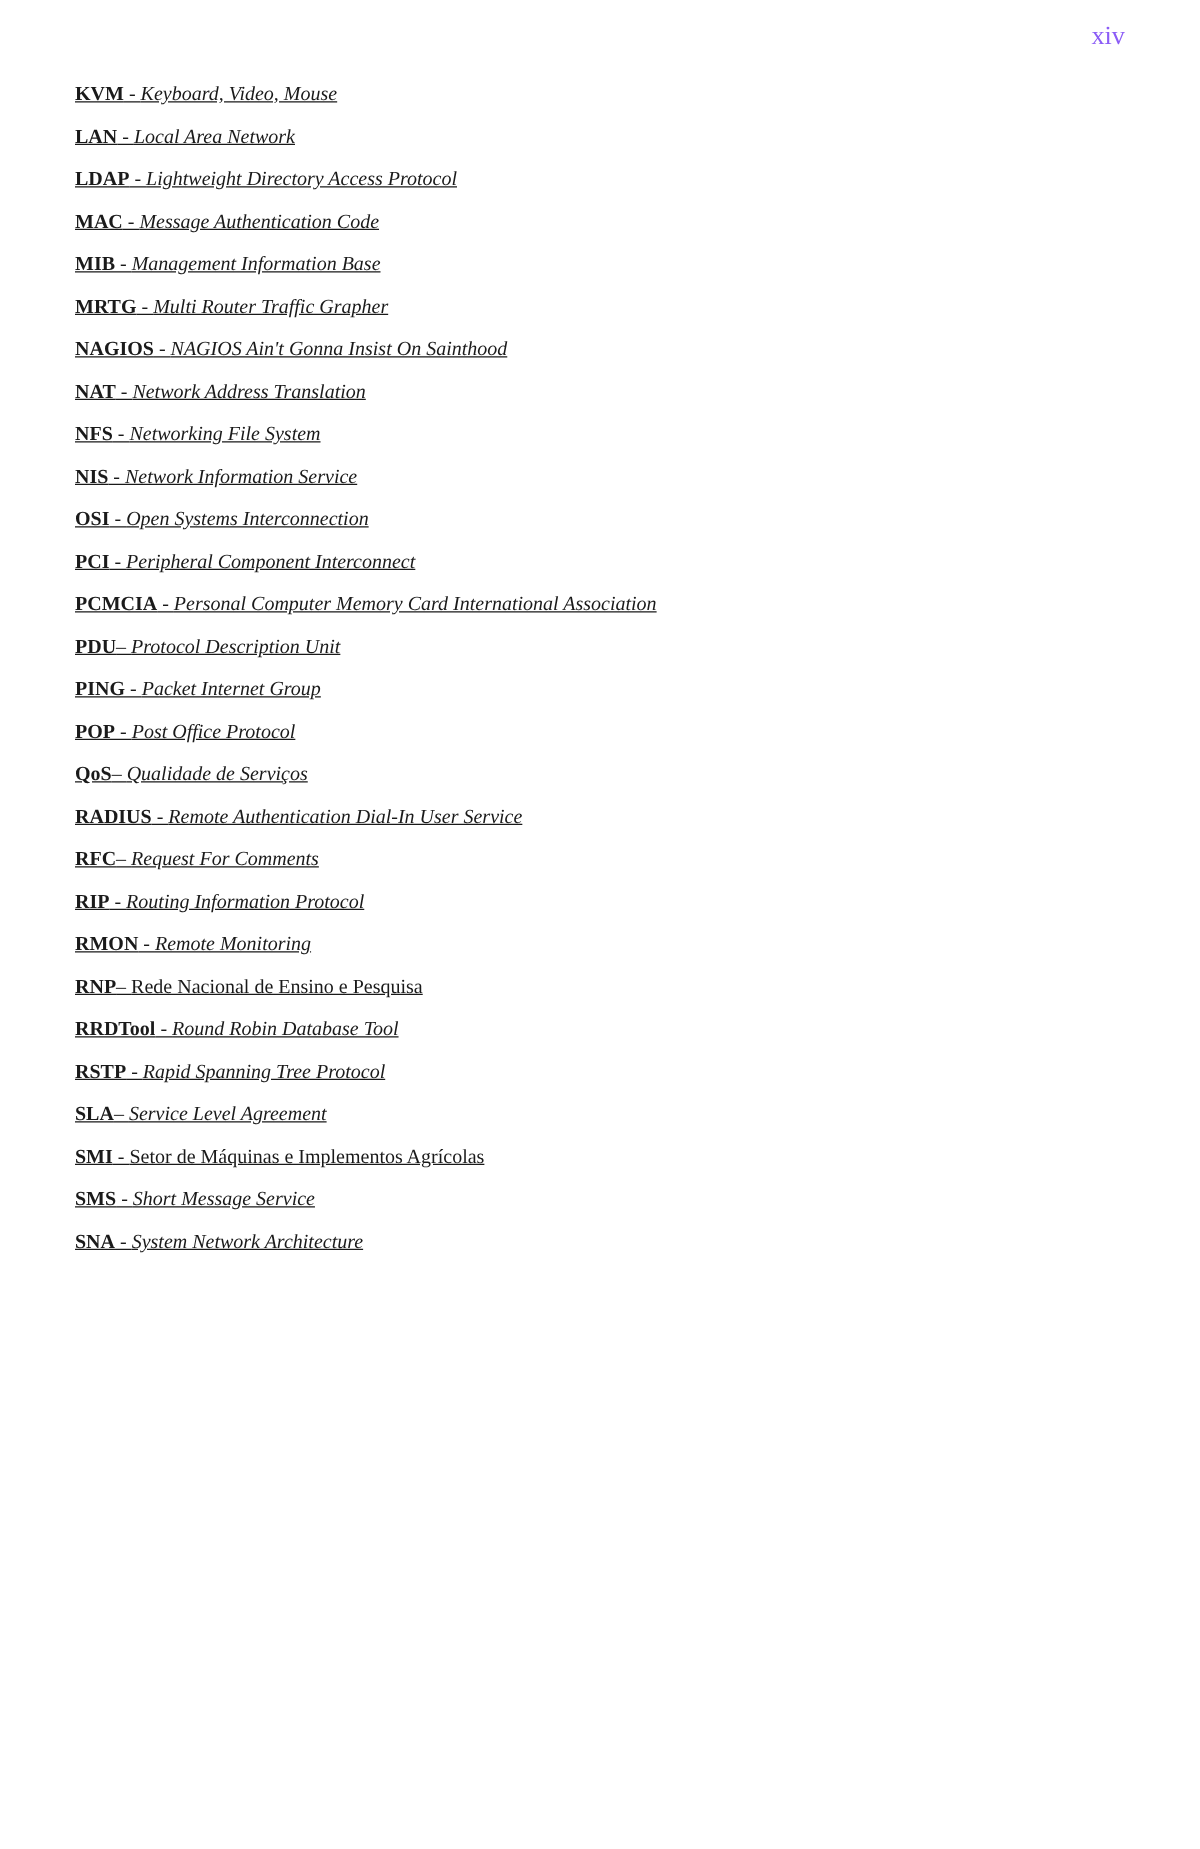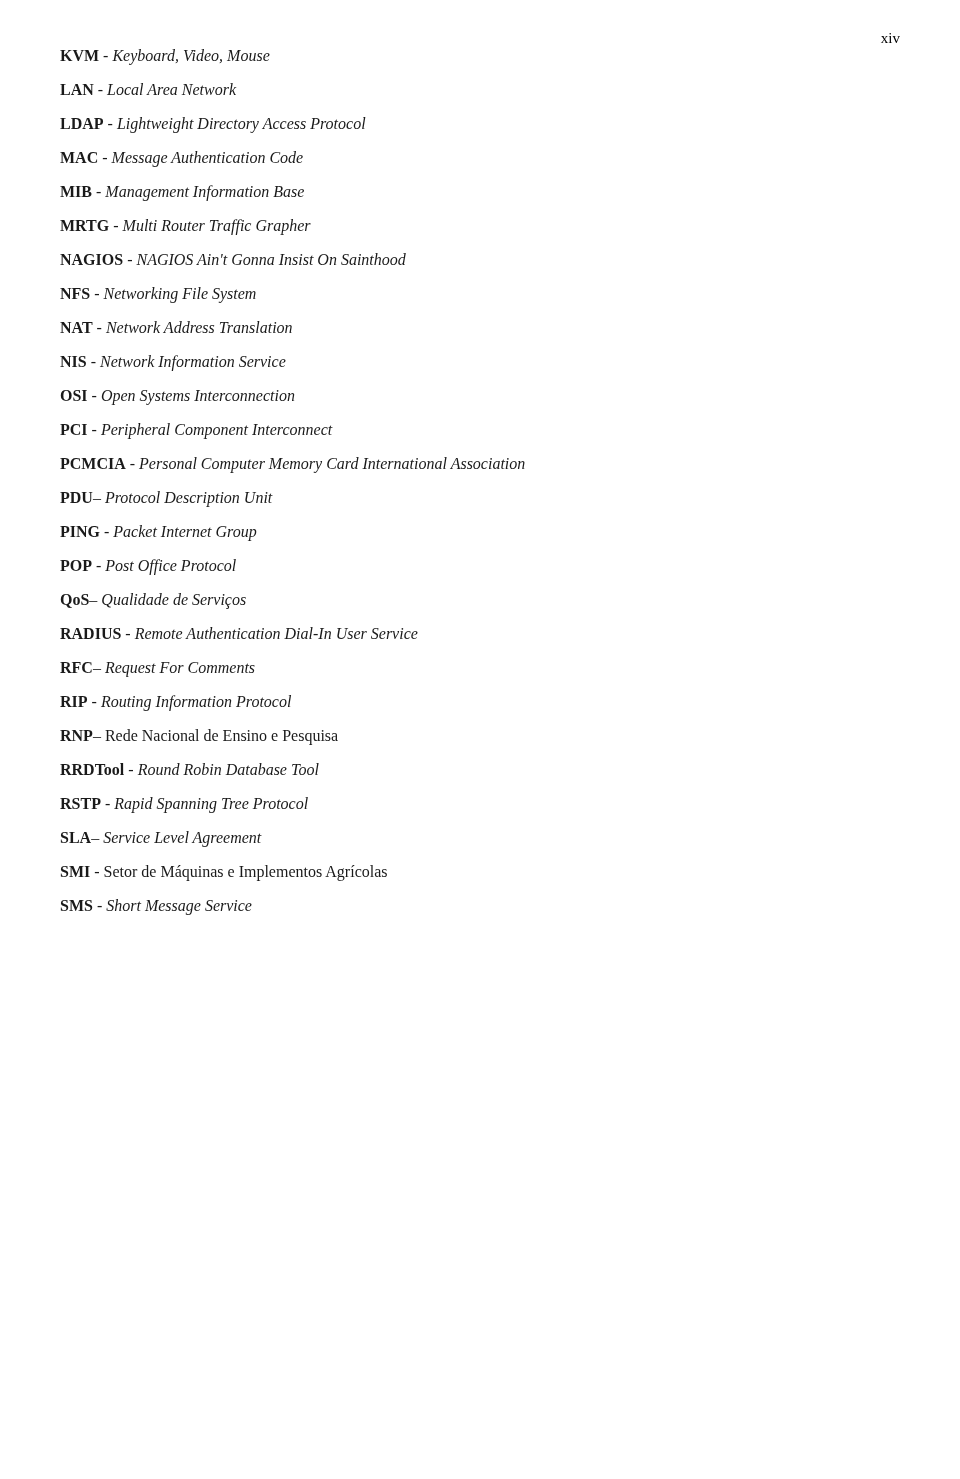--- a/index.html
+++ b/index.html
@@ -18,29 +18,30 @@
       position: relative;
     }
 
     .page-container {
       padding: 40px 60px 40px 60px;
       position: relative;
     }
 
     .page-number {
       position: absolute;
-      top: 30px;
+      top: 16px;
       right: 60px;
-      font-size: 15px;
-      color: #000000;
+      font-size: 21px;
+      color: #8b5cf6;
       font-family: 'Times New Roman', Times, serif;
     }
 
     .acronym-list {
-      margin-top: 4px;
+      margin-top: 24px;
+      text-decoration: underline;
     }
 
     .acronym-item {
       margin-bottom: 10px;
       line-height: 1.5;
       font-size: 16px;
     }
 
     .acronym-item span.abbr {
       font-weight: bold;
@@ -69,33 +70,35 @@
 
   <div class="acronym-list">
 
   <div class="acronym-item"><span class="abbr">KVM</span><span class="sep"> - </span><span class="definition">Keyboard, Video, Mouse</span></div>
       <div class="acronym-item"><span class="abbr">LAN</span><span class="sep"> - </span><span class="definition">Local Area Network</span></div>
       <div class="acronym-item"><span class="abbr">LDAP</span><span class="sep"> - </span><span class="definition">Lightweight Directory Access Protocol</span></div>
       <div class="acronym-item"><span class="abbr">MAC</span><span class="sep"> - </span><span class="definition">Message Authentication Code</span></div>
       <div class="acronym-item"><span class="abbr">MIB</span><span class="sep"> - </span><span class="definition">Management Information Base</span></div>
       <div class="acronym-item"><span class="abbr">MRTG</span><span class="sep"> - </span><span class="definition">Multi Router Traffic Grapher</span></div>
       <div class="acronym-item"><span class="abbr">NAGIOS</span><span class="sep"> - </span><span class="definition">NAGIOS Ain't Gonna Insist On Sainthood</span></div>
+      <div class="acronym-item"><span class="abbr">NAT</span><span class="sep"> - </span><span class="definition">Network Address Translation</span></div>
       <div class="acronym-item"><span class="abbr">NFS</span><span class="sep"> - </span><span class="definition">Networking File System</span></div>
-      <div class="acronym-item"><span class="abbr">NAT</span><span class="sep"> - </span><span class="definition">Network Address Translation</span></div>
       <div class="acronym-item"><span class="abbr">NIS</span><span class="sep"> - </span><span class="definition">Network Information Service</span></div>
       <div class="acronym-item"><span class="abbr">OSI</span><span class="sep"> - </span><span class="definition">Open Systems Interconnection</span></div>
       <div class="acronym-item"><span class="abbr">PCI</span><span class="sep"> - </span><span class="definition">Peripheral Component Interconnect</span></div>
       <div class="acronym-item"><span class="abbr">PCMCIA</span><span class="sep"> - </span><span class="definition">Personal Computer Memory Card International Association</span></div>
       <div class="acronym-item"><span class="abbr">PDU</span><span class="sep">– </span><span class="definition">Protocol Description Unit</span></div>
       <div class="acronym-item"><span class="abbr">PING</span><span class="sep"> - </span><span class="definition">Packet Internet Group</span></div>
       <div class="acronym-item"><span class="abbr">POP</span><span class="sep"> - </span><span class="definition">Post Office Protocol</span></div>
       <div class="acronym-item"><span class="abbr">QoS</span><span class="sep">– </span><span class="definition">Qualidade de Serviços</span></div>
       <div class="acronym-item"><span class="abbr">RADIUS</span><span class="sep"> - </span><span class="definition">Remote Authentication Dial-In User Service</span></div>
       <div class="acronym-item"><span class="abbr">RFC</span><span class="sep">– </span><span class="definition">Request For Comments</span></div>
       <div class="acronym-item"><span class="abbr">RIP</span><span class="sep"> - </span><span class="definition">Routing Information Protocol</span></div>
+      <div class="acronym-item"><span class="abbr">RMON</span><span class="sep"> - </span><span class="definition">Remote Monitoring</span></div>
       <div class="acronym-item"><span class="abbr">RNP</span><span class="sep">– </span><span class="definition-normal">Rede Nacional de Ensino e Pesquisa</span></div>
       <div class="acronym-item"><span class="abbr">RRDTool</span><span class="sep"> - </span><span class="definition">Round Robin Database Tool</span></div>
       <div class="acronym-item"><span class="abbr">RSTP</span><span class="sep"> - </span><span class="definition">Rapid Spanning Tree Protocol</span></div>
       <div class="acronym-item"><span class="abbr">SLA</span><span class="sep">– </span><span class="definition">Service Level Agreement</span></div>
       <div class="acronym-item"><span class="abbr">SMI</span><span class="sep"> - </span><span class="definition-normal">Setor de Máquinas e Implementos Agrícolas</span></div>
       <div class="acronym-item"><span class="abbr">SMS</span><span class="sep"> - </span><span class="definition">Short Message Service</span></div>
+      <div class="acronym-item"><span class="abbr">SNA</span><span class="sep"> - </span><span class="definition">System Network Architecture</span></div>
     </div>
 </div>
 
 </body></html>

